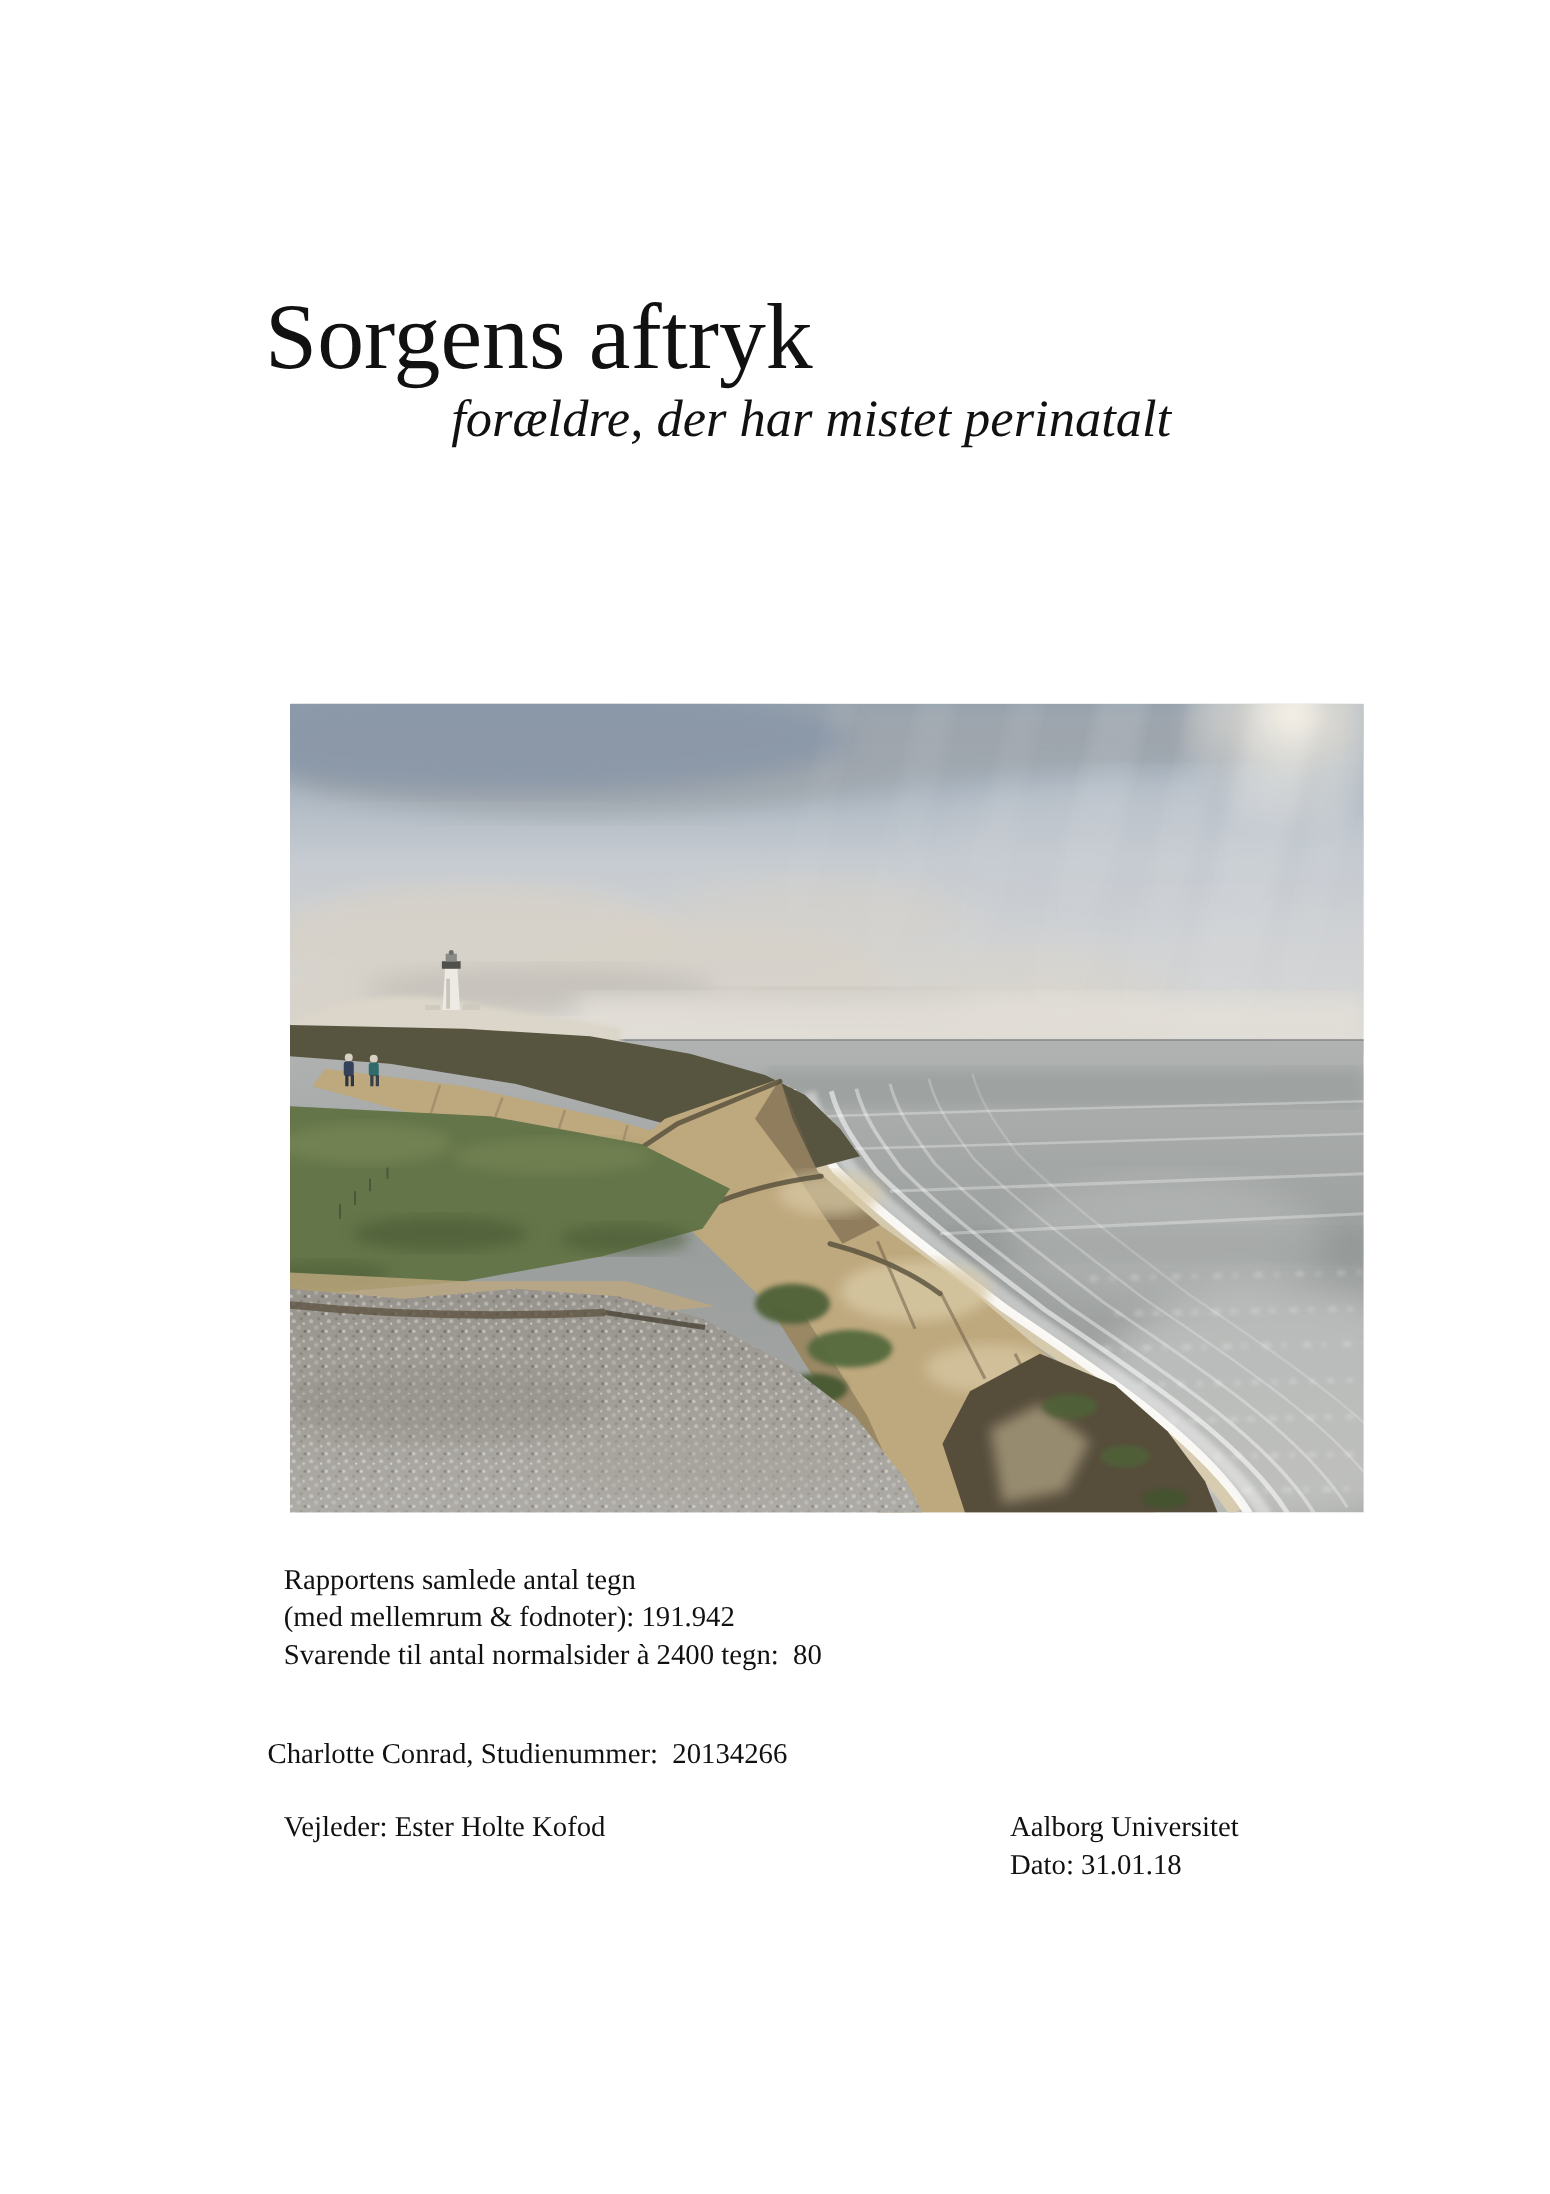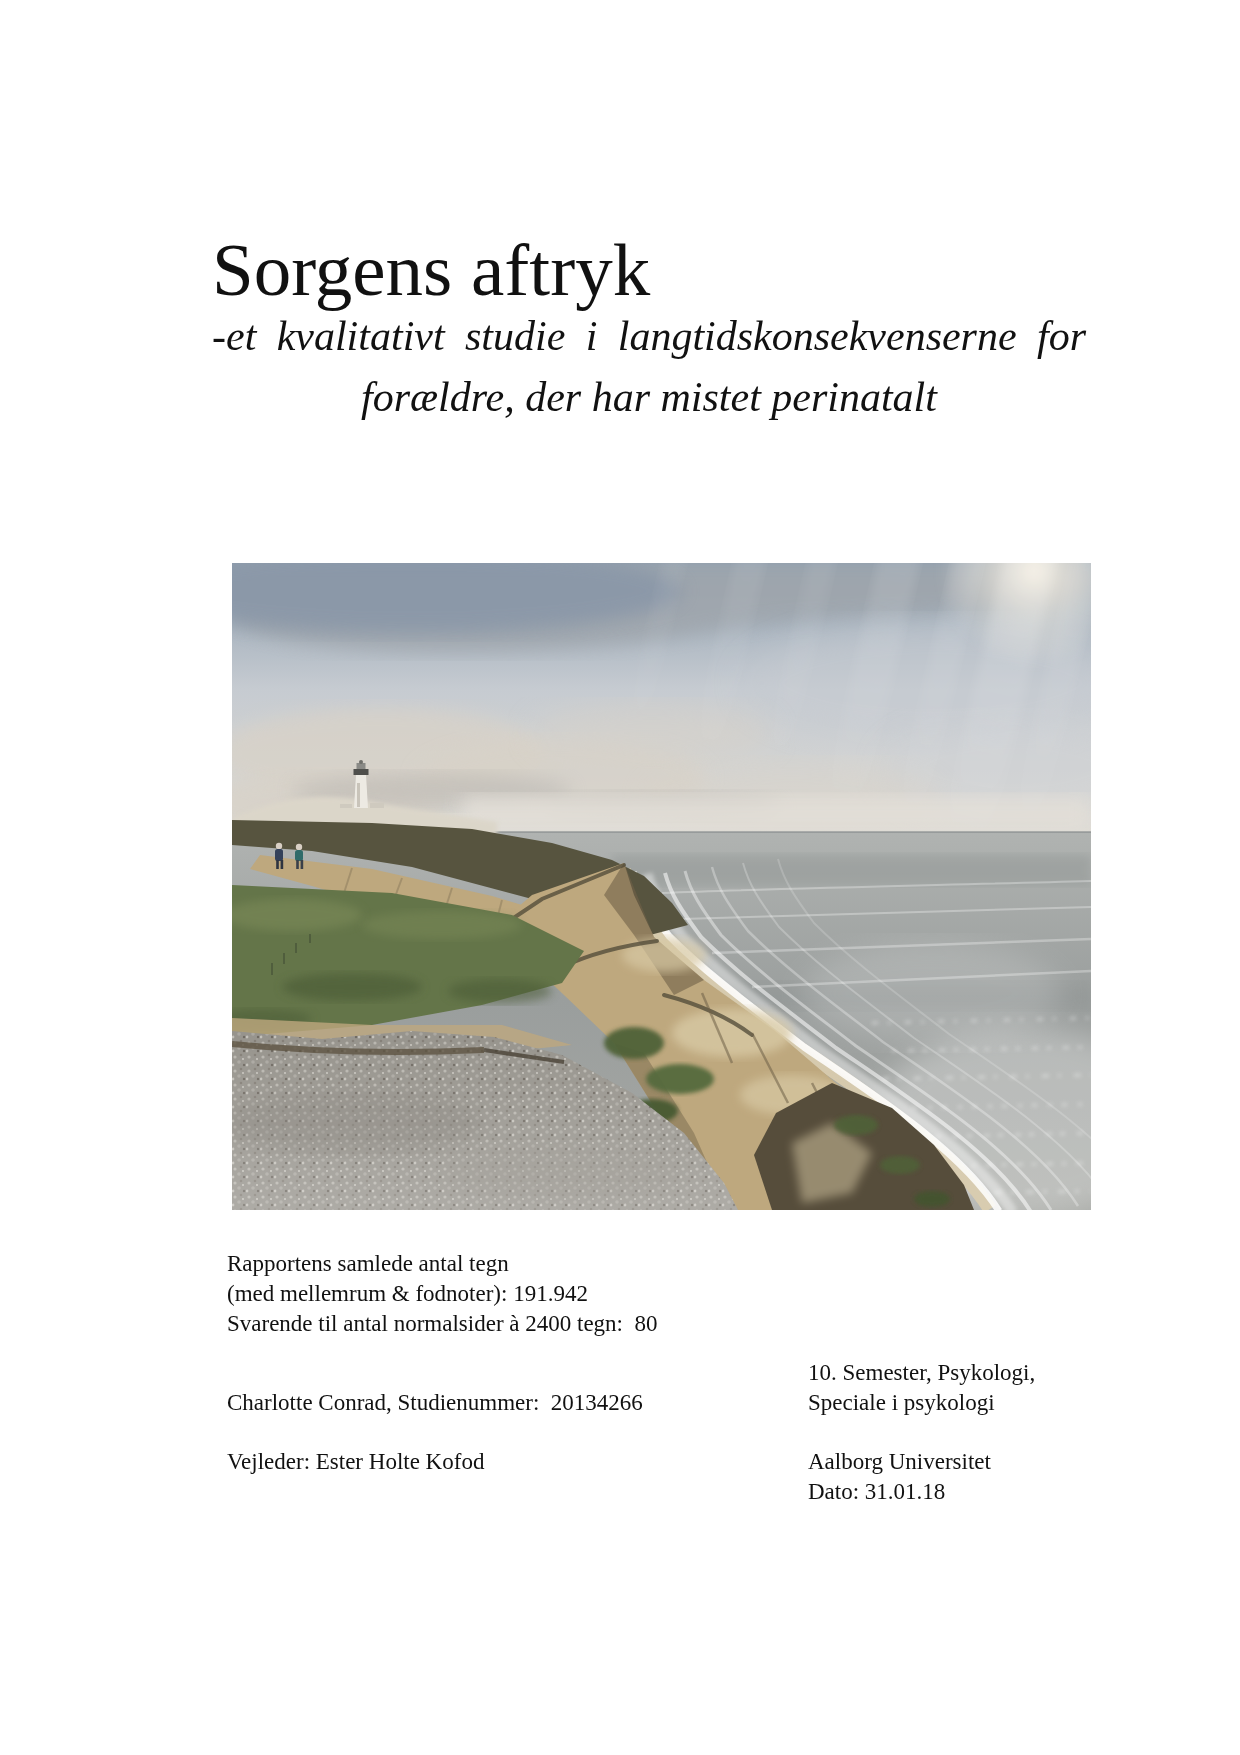--- a/index.html
+++ b/index.html
@@ -28,34 +28,33 @@
     display:block;
   }
   .photo svg{display:block;width:859px;height:647px;}
   .body-text{
     position:absolute;
     font-size:23px;line-height:30px;
     white-space:pre-wrap;
     margin-top:16px;
   }
   .stats{left:227px;top:1233px;}
-  .author{left:227px;top:1372px;}
+  .author{left:214px;top:1372px;}
   .supervisor{left:227px;top:1431px;}
   .program{left:808px;top:1342px;}
   .university{left:808px;top:1431px;}
 </style>
 </head>
 <body>
 
 <div class="page">
 
   <div class="title">Sorgens aftryk</div>
 
   <div class="subtitle">
-    <div class="l1">-et kvalitativt studie i langtidskonsekvenserne for</div>
     <div class="l2">forældre, der har mistet perinatalt</div>
   </div>
 
   <div class="photo" role="img" aria-label="Coastal photo: grassy clifftop with lighthouse on a dune, eroded sandy cliffs, pebble beach and grey sea with surf under a cloudy sky with sun rays">
     <svg viewBox="0 0 859 647" preserveAspectRatio="none">
       <defs>
         <linearGradient id="skyG" x1="0" y1="0" x2="0" y2="1">
           <stop offset="0" style="stop-color:var(--c-sky-top,#8FA0B0)"></stop>
           <stop offset="0.45" style="stop-color:var(--c-sky-mid,#C6CBD1)"></stop>
           <stop offset="1" style="stop-color:var(--c-sky-low,#DFDCD5)"></stop>
@@ -265,19 +264,17 @@
   </div>
 
   <div class="body-text stats">Rapportens samlede antal tegn
 (med mellemrum &amp; fodnoter): 191.942
 Svarende til antal normalsider à 2400 tegn:  80</div>
 
   <div class="body-text author">Charlotte Conrad, Studienummer:  20134266</div>
 
   <div class="body-text supervisor">Vejleder: Ester Holte Kofod</div>
 
-  <div class="body-text program">10. Semester, Psykologi,
-Speciale i psykologi</div>
 
   <div class="body-text university">Aalborg Universitet
 Dato: 31.01.18</div>
 
 </div>
 
 </body></html>

